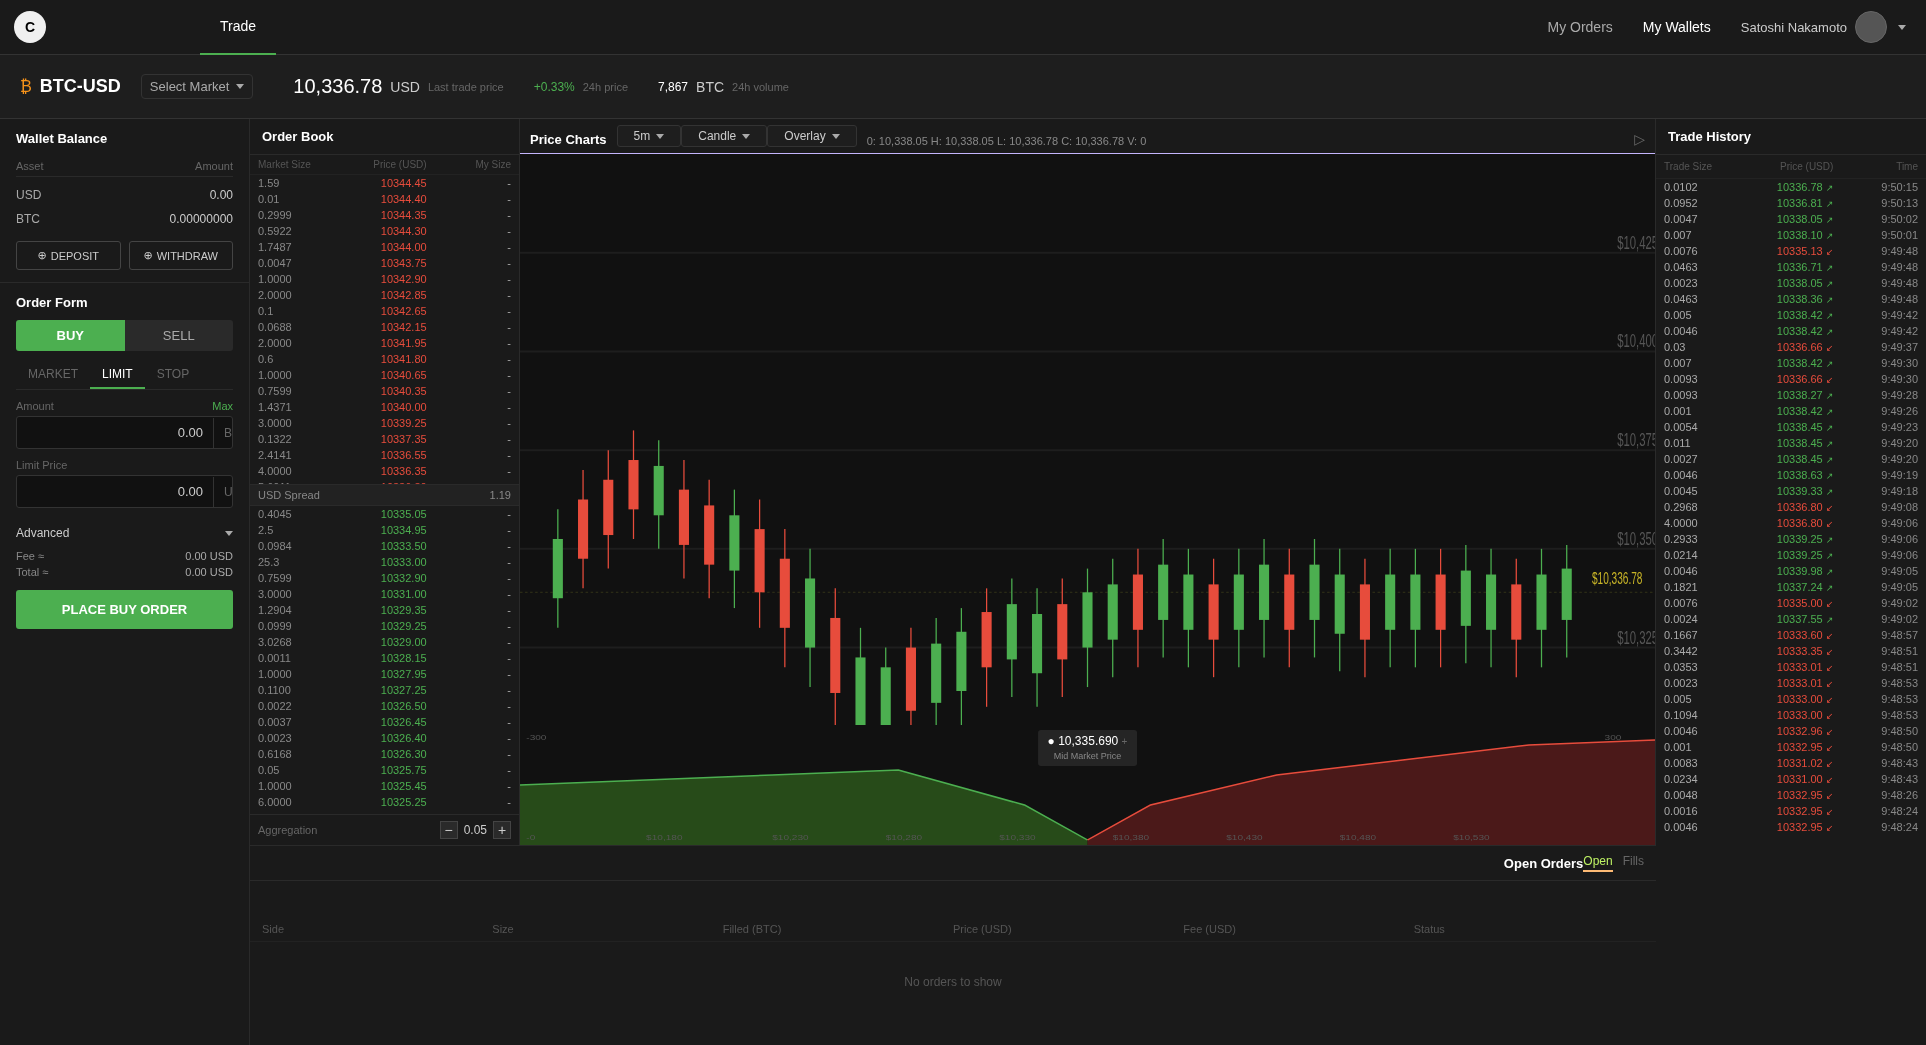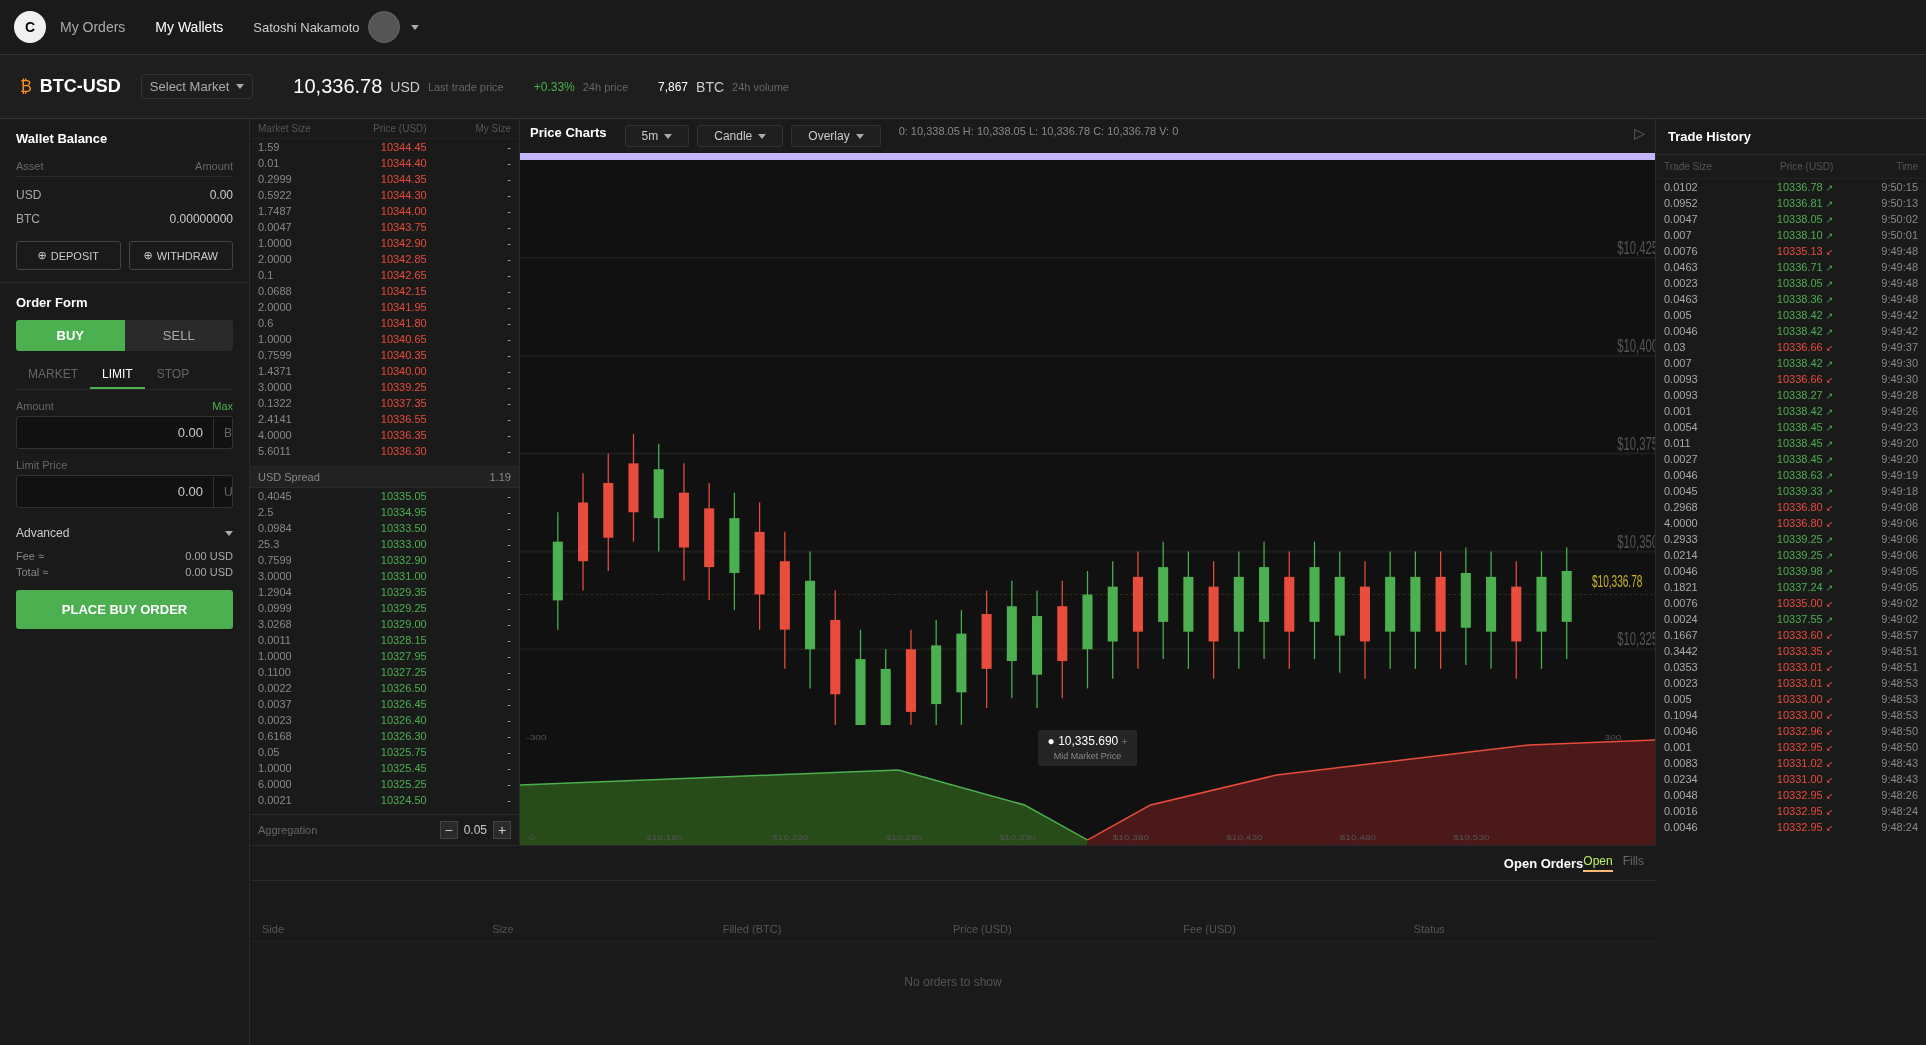--- a/index.html
+++ b/index.html
@@ -95,21 +95,21 @@
     .ob-cell.neutral { color: #aaa; }
     .ob-spread { padding: 4px 8px; background: #222; display: flex; justify-content: space-between; color: #888; font-size: 11px; border-top: 1px solid #2a2a2a; border-bottom: 1px solid #2a2a2a; }
     .ob-agg { display: flex; align-items: center; justify-content: space-between; padding: 6px 8px; border-top: 1px solid #2a2a2a; }
     .ob-agg-label { color: #666; font-size: 11px; }
     .ob-agg-controls { display: flex; align-items: center; gap: 6px; }
     .ob-agg-val { color: #ccc; font-size: 12px; }
     .ob-agg-btn { background: #2a2a2a; border: 1px solid #444; color: #ccc; width: 18px; height: 18px; cursor: pointer; display: flex; align-items: center; justify-content: center; font-size: 14px; }
 
     
     .price-charts { flex: 1; display: flex; flex-direction: column; background: #111; border-right: 1px solid #2a2a2a; }
-    .chart-toolbar { display: flex; align-items: flex-start; padding: 6px 10px; gap: 8px; border-bottom: 7px solid #c4b5fd; background: #1a1a1a; }
+    .chart-toolbar { display: flex; align-items: flex-end; padding: 6px 10px; border-bottom: 1px solid #c4b5fd; background: #1a1a1a; }
     .chart-title { color: #fff; font-size: 13px; font-weight: 600; margin-right: 10px; }
     .chart-dropdown { display: flex; align-items: center; gap: 3px; padding: 3px 16px; border: 1px solid #333; border-radius: 3px; color: #ccc; cursor: pointer; font-size: 12px; background: #1e1e1e; }
     .chart-info { color: #888; font-size: 11px; margin-left: 10px; }
     .chart-nav-btn { color: #666; cursor: pointer; font-size: 14px; margin-left: auto; }
     .chart-area { flex: 1; position: relative; overflow: hidden; }
 
     
     .open-orders { height: 200px; background: #1a1a1a; border-top: 1px solid #2a2a2a; }
     .open-orders-header { display: flex; align-items: center; justify-content: flex-end; padding: 8px 12px; border-bottom: 1px solid #2a2a2a; }
     .open-orders-title { color: #fff; font-size: 13px; font-weight: 600; }
@@ -136,20 +136,23 @@
     .chart-svg { width: 100%; height: 100%; }
 
     .chevron { display: inline-block; width: 0; height: 0; border-left: 4px solid transparent; border-right: 4px solid transparent; border-top: 5px solid #aaa; vertical-align: middle; margin-left: 3px; }
   </style>
 </head>
 <body>
 
 <div class="top-nav">
   <div class="logo">
     <div class="logo-circle">C</div>
+  </div>
+  <div class="nav-links">
+    <div class="nav-link active">Trade</div>
   </div>
   <div class="nav-right">
     <div class="nav-right-link">My Orders</div>
     <div class="nav-right-link active">My Wallets</div>
     <div class="user-area">
       <span style="color:#ccc;font-size:13px;">Satoshi Nakamoto</span>
       <div class="user-avatar"></div>
       <span class="chevron"></span>
     </div>
   </div>
@@ -257,20 +260,21 @@
         <span class="fee-val">0.00 USD</span>
       </div>
       <button class="place-order-btn">PLACE BUY ORDER</button>
     </div>
   </div>
 
   <div class="center-panel">
     <div class="charts-row">
 
       <div class="order-book">
+        <div class="panel-header">Order Book</div>
         <div class="ob-col-headers">
           <div class="ob-col" style="text-align:left;">Market Size</div>
           <div class="ob-col">Price (USD)</div>
           <div class="ob-col">My Size</div>
         </div>
         <div class="ob-rows" id="ob-asks">
             <div class="ob-row">
               <div class="ob-cell">1.59</div>
               <div class="ob-cell ask">10344.45</div>
               <div class="ob-cell neutral">-</div>

